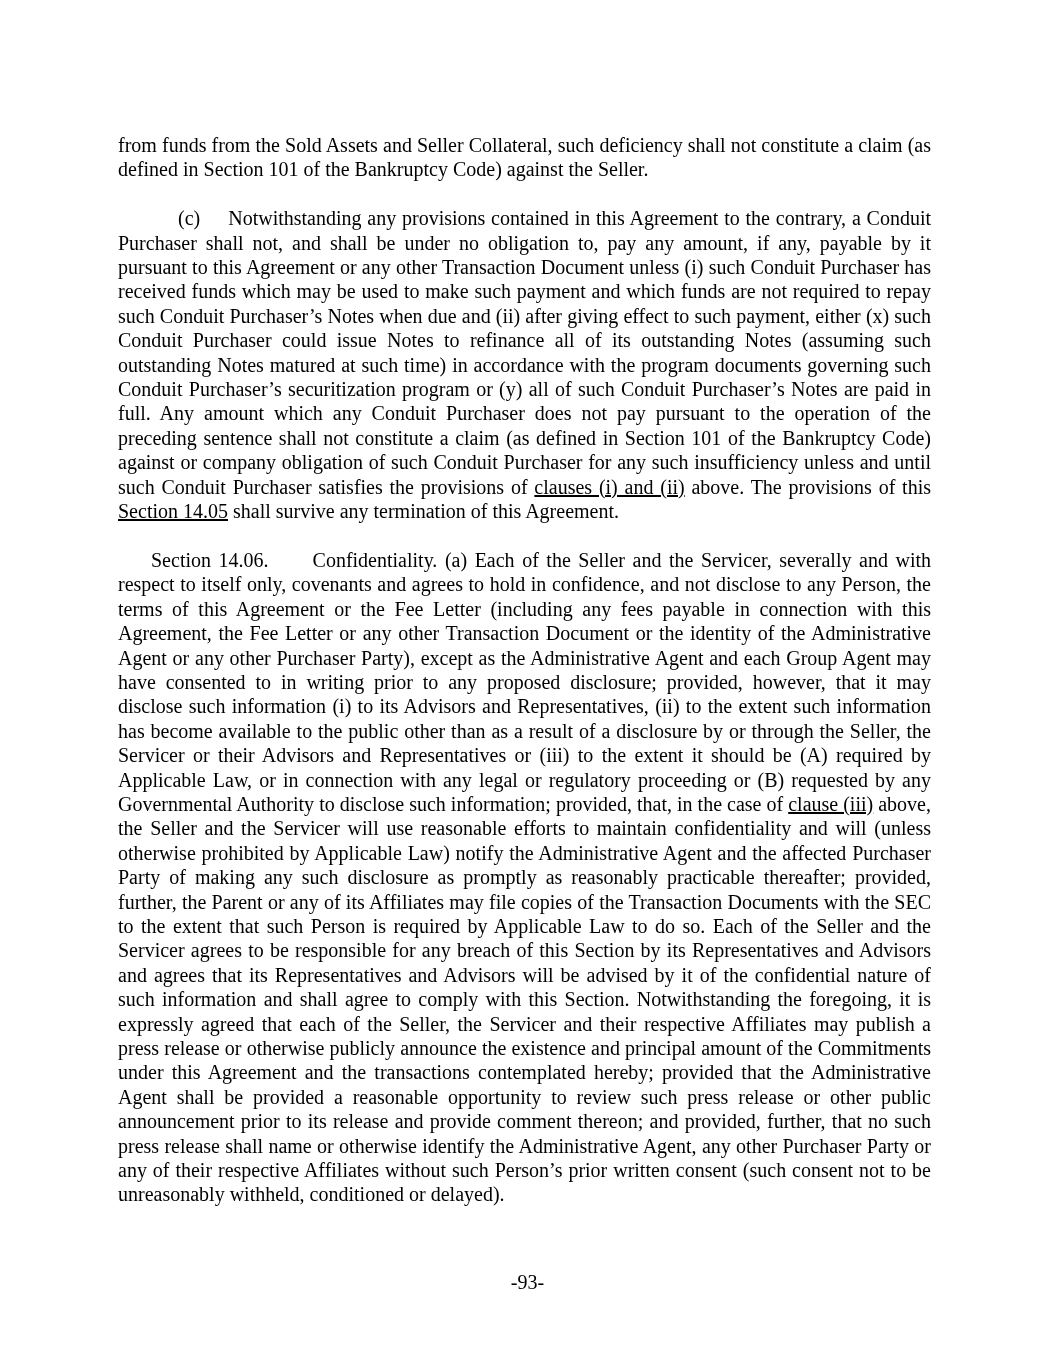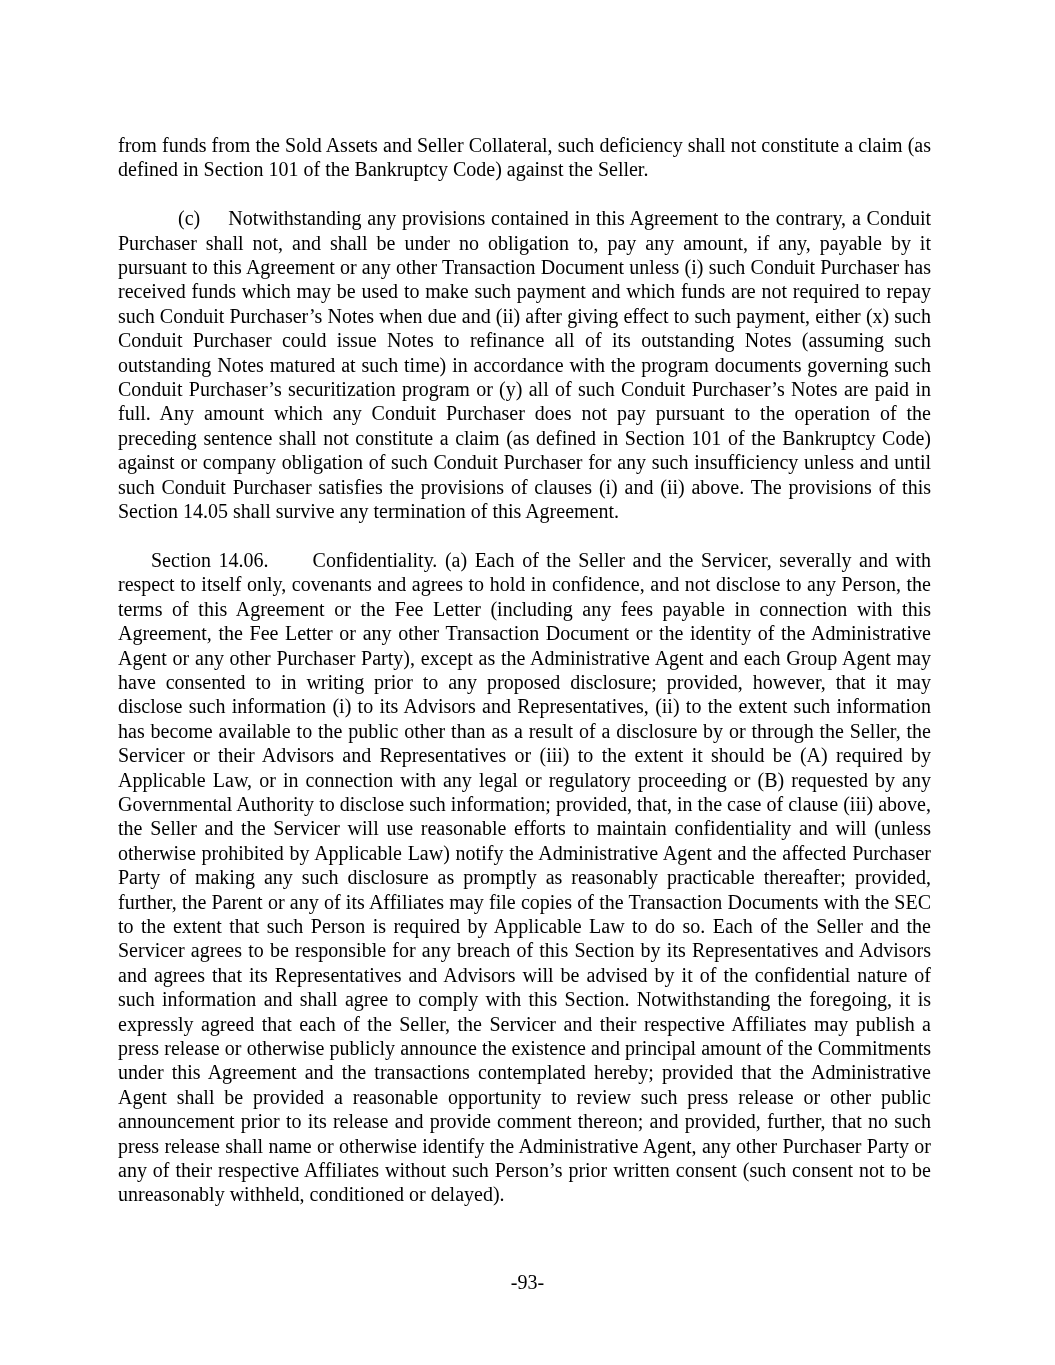--- a/index.html
+++ b/index.html
@@ -25,21 +25,21 @@
     font-size: 20px;
     line-height: 24.4px;
     text-align: justify;
   }
   .para {
     margin: 0 0 24.4px 0;
   }
   .indent-lg { text-indent: 60px; }
   .indent-sm { text-indent: 33px; }
   .run.italic { }
-  .run.underline { }
+  .run.underline { text-decoration: underline; }
   .run.tab-sm { display: inline-block; width: 28px; }
   .run.tab-lg { display: inline-block; width: 44px; }
   .footer {
     position: absolute;
     top: 1254px;
     left: 0;
     width: 100%;
     text-align: center;
     font-size: 20px;
     line-height: 24.4px;

